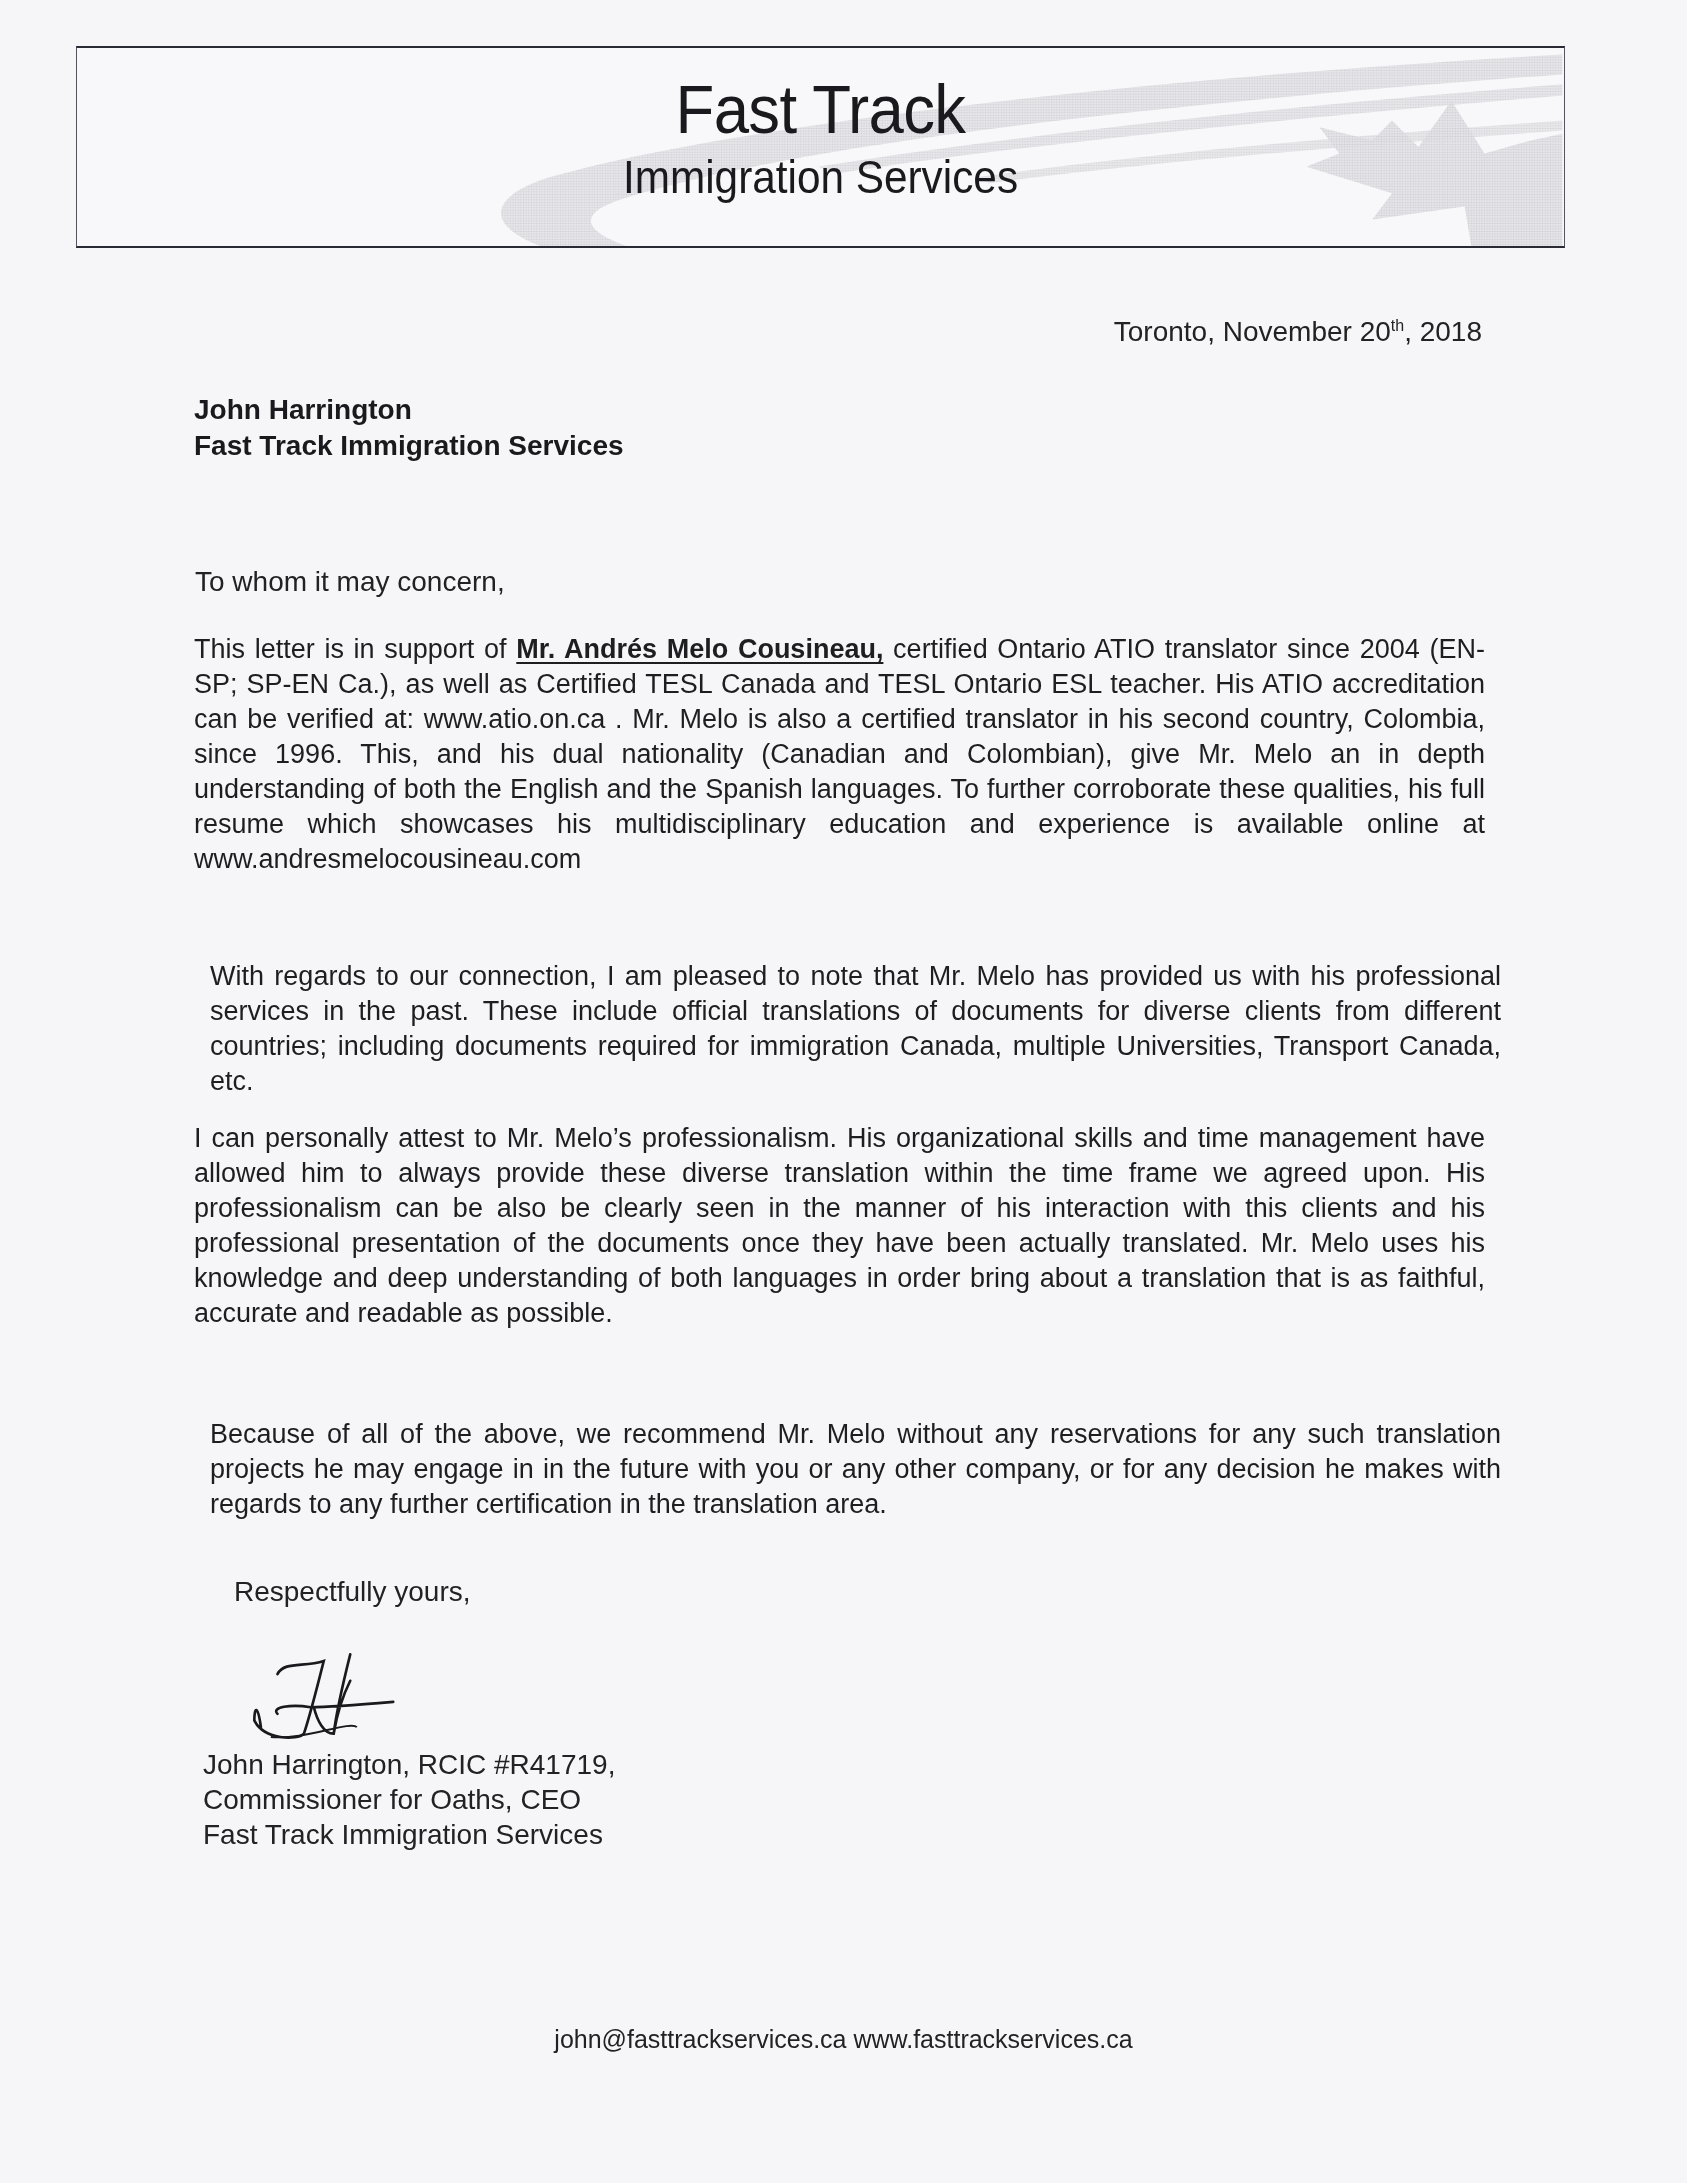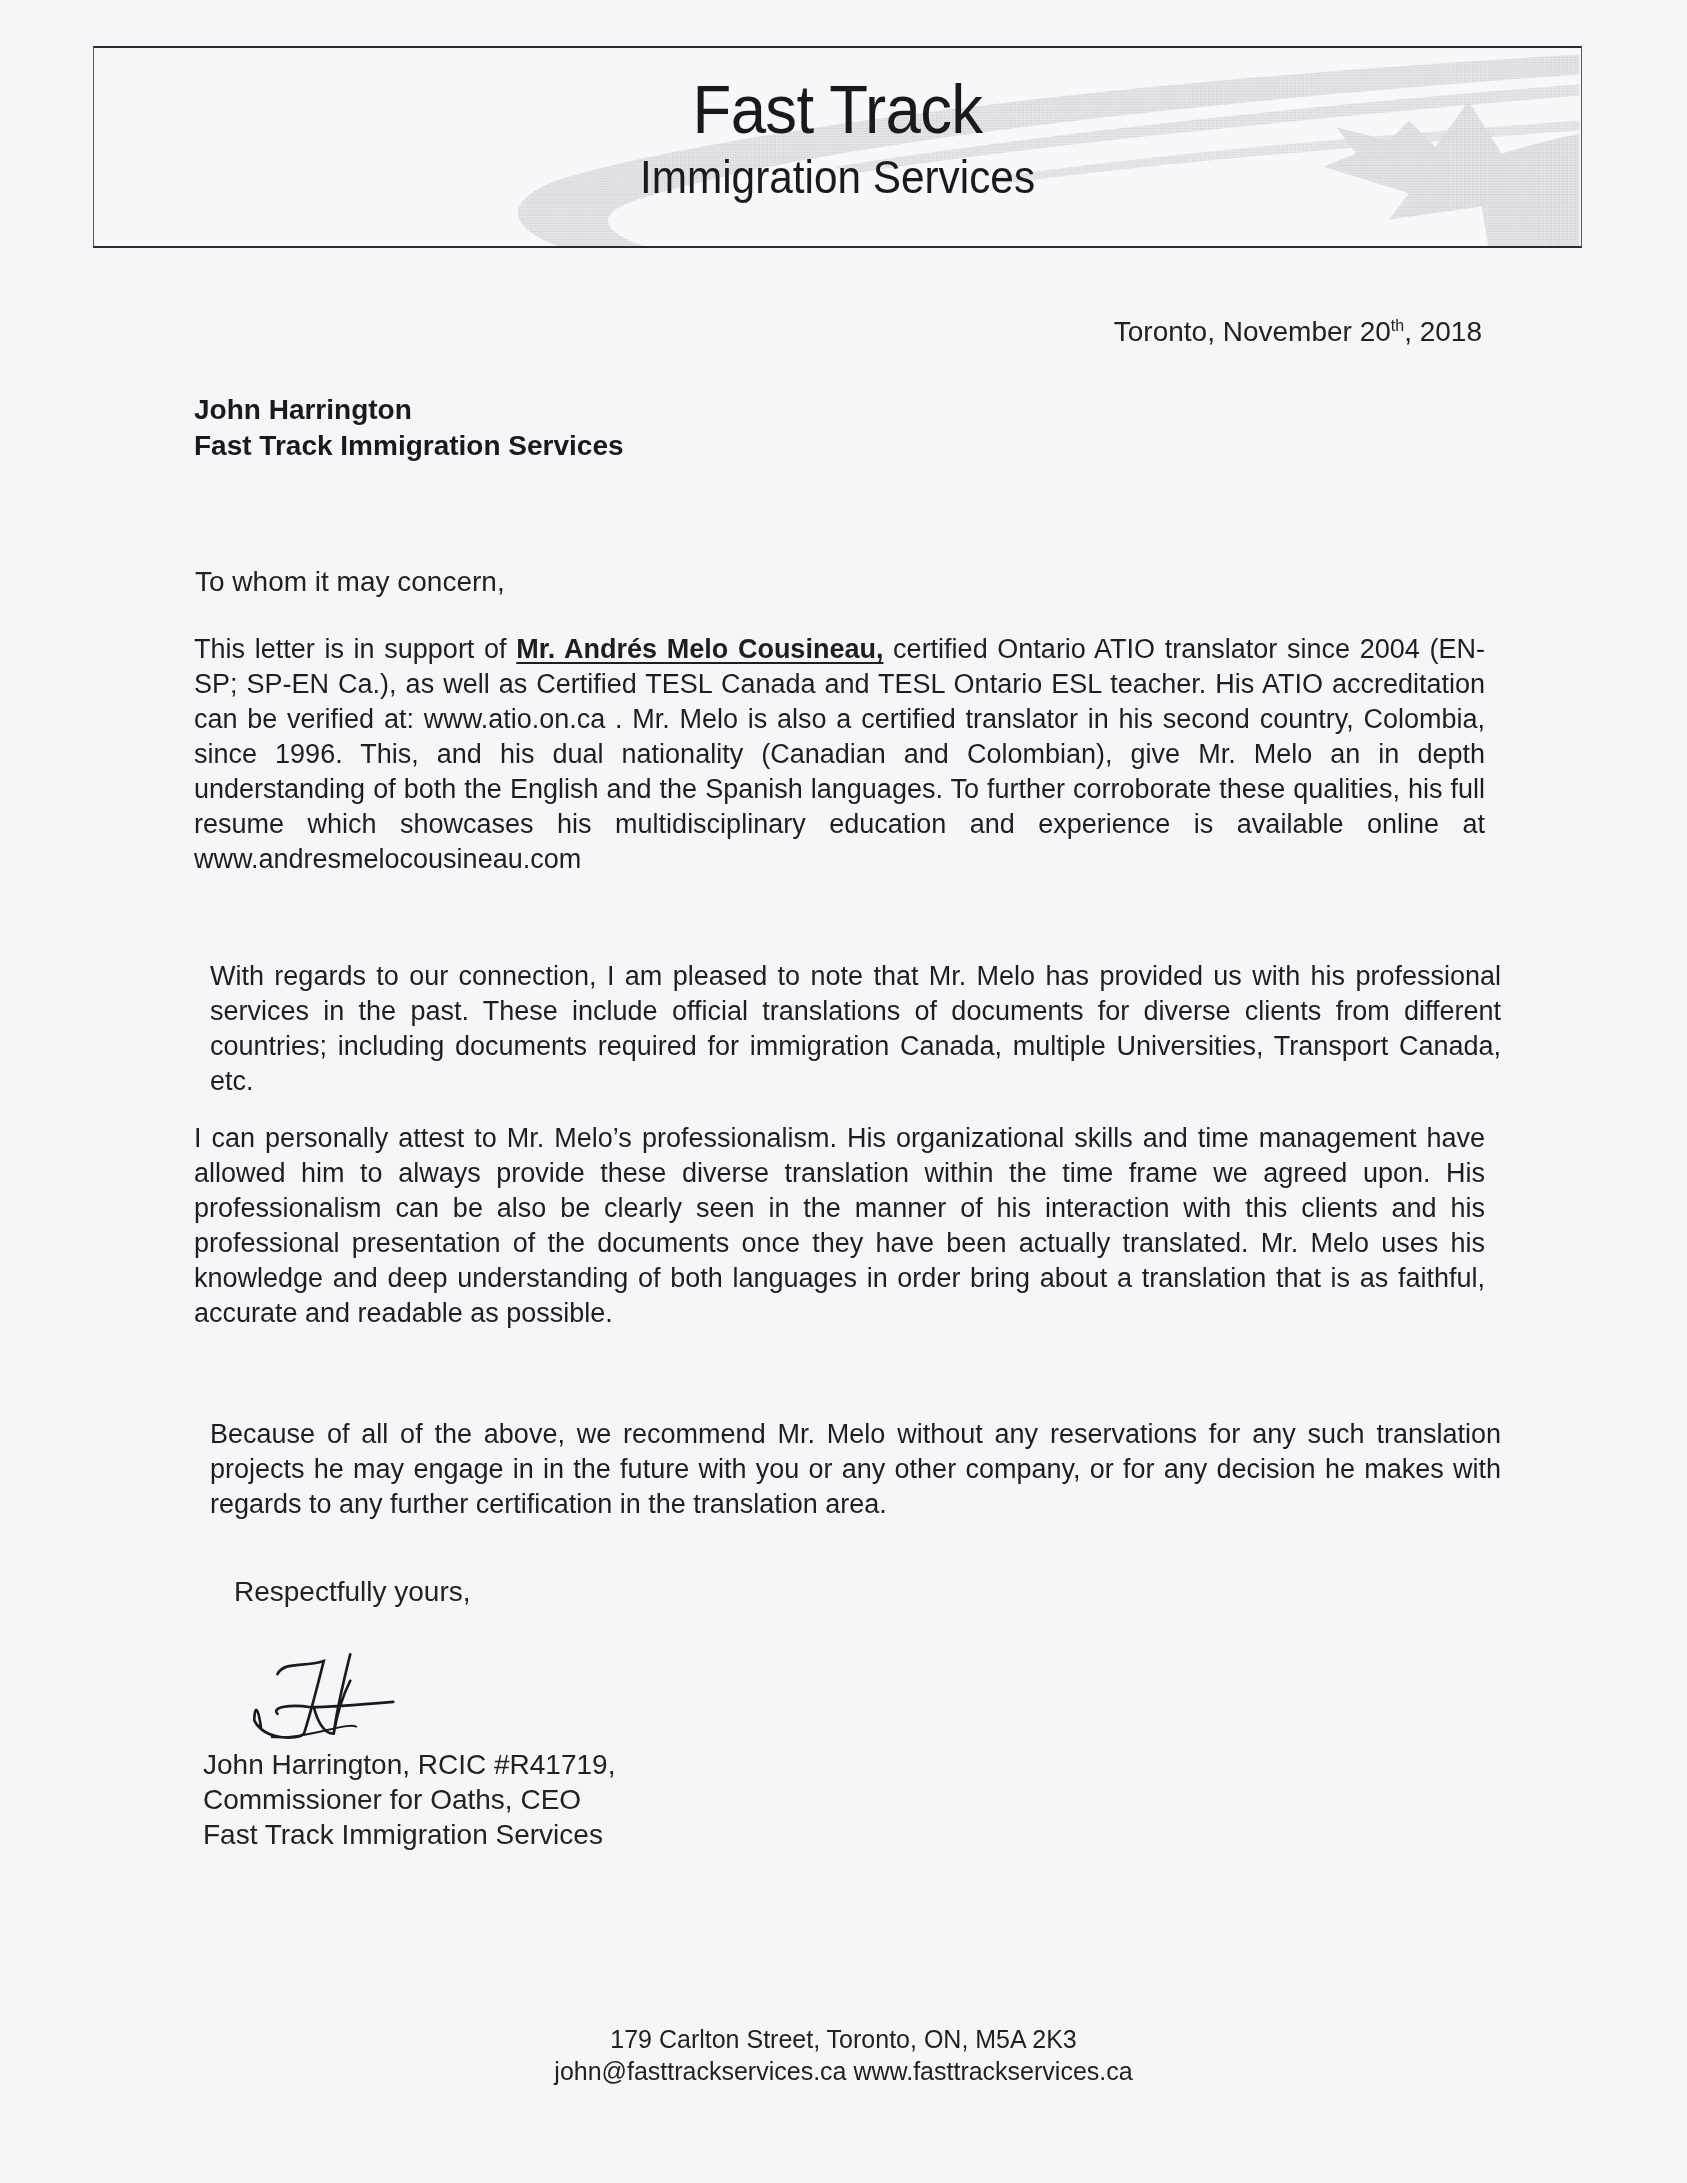--- a/index.html
+++ b/index.html
@@ -8,21 +8,21 @@
       background: #f6f6f8;
       font-family: "Liberation Sans", sans-serif;
       color: #1e1e22;
       position: relative;
       overflow: hidden;
     }
     .page { position: absolute; left: 0; top: 0; width: 1687px; height: 2183px; }
 
     
     .banner {
-      position: absolute; left: 93px; top: 46px; width: 1487px; height: 198px;
+      position: absolute; left: 76px; top: 46px; width: 1487px; height: 198px;
       border-top: 2px solid #2a2a35; border-bottom: 2px solid #2a2a35;
       border-left: 1.3px solid #55555f; border-right: 1.3px solid #55555f;
       background: #f8f8fa; overflow: hidden;
     }
     .banner svg.deco { position: absolute; left: 0; top: 0; }
     .brand-title {
       position: absolute; left: 0; width: 100%; top: 26.5px; text-align: center;
       font-size: 69px; line-height: 1; color: #1a1a1e; letter-spacing: -0.7px;
       transform: scaleX(0.92);
     }
@@ -123,18 +123,17 @@
     <path d="M 30 145 C 80 150, 150 120, 160 130" fill="none" stroke="#1a1a1e" stroke-width="3"></path>
   </svg>
 
   <div class="sign-block">
     <div>John Harrington, RCIC #R41719,</div>
     <div>Commissioner for Oaths, CEO</div>
     <div>Fast Track Immigration Services</div>
   </div>
 
   <div class="footer">
-    <span class="line">179 Carlton Street, Toronto, ON, M5A 2K3</span>
     <span class="line">john@fasttrackservices.ca www.fasttrackservices.ca</span>
   </div>
 
 </div>
 
 
 </body></html>

